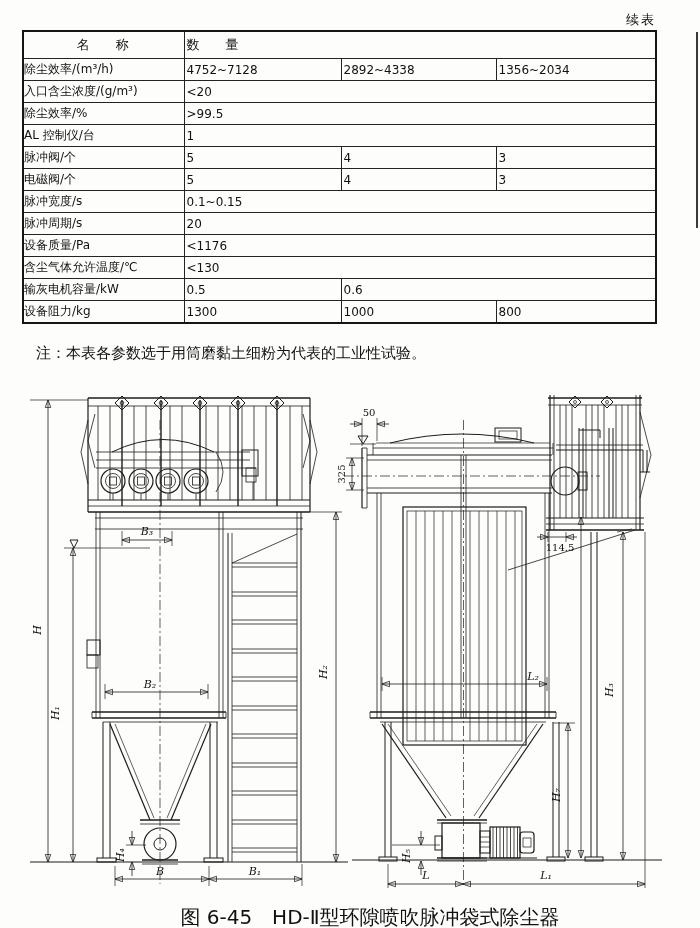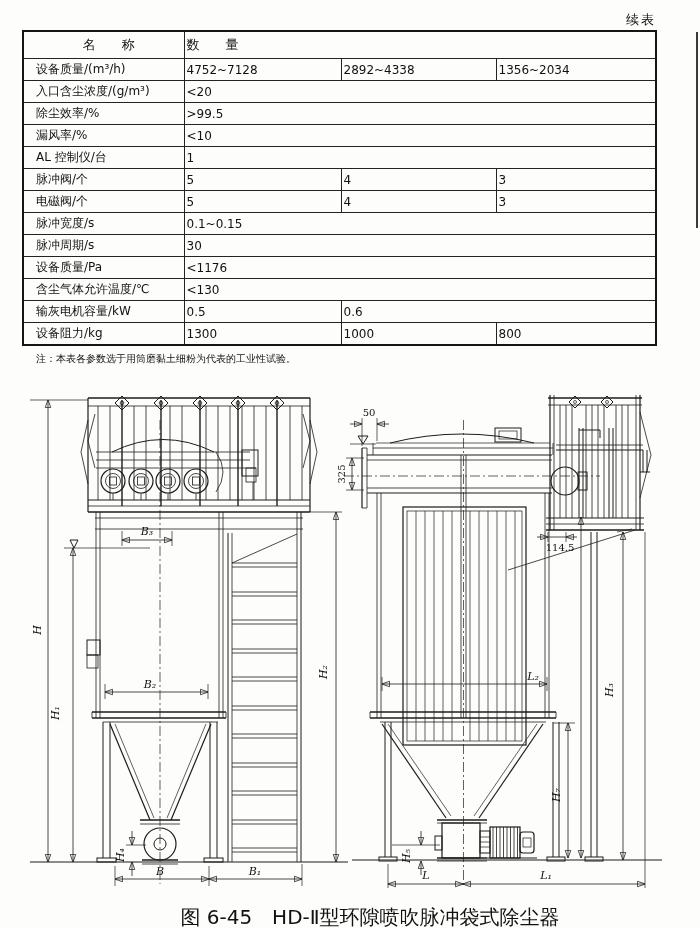--- a/index.html
+++ b/index.html
@@ -4,22 +4,22 @@
 <style>
   html,body{margin:0;padding:0;background:#e8e8e4;}
   #page{position:relative;width:700px;height:928px;background:#fdfdfb;color:#111;
         font-family:"DejaVu Sans",sans-serif;overflow:hidden;}
   .continued{position:absolute;top:11px;left:626px;font-size:13px;letter-spacing:2px;}
   table.spec{position:absolute;left:22px;top:30px;width:633px;border-collapse:collapse;
              table-layout:fixed;font-size:12px;border:2px solid #151515;}
   table.spec td{border:1px solid #232323;height:21px;padding:0 2px;
                 overflow:hidden;white-space:nowrap;}
   table.spec tr.hdr td{height:26px;font-size:13px;}
-  table.spec td.lbl{text-align:left;padding-left:12px;}
-  .note{position:absolute;left:36px;top:352px;font-size:10px;}
+  table.spec td.lbl{text-align:left;padding-left:0;}
+  .note{position:absolute;left:36px;top:344px;font-size:15px;}
   .caption{position:absolute;left:4px;top:904px;width:700px;text-align:center;font-size:20px;margin-left:16px;}
   svg.drawing{position:absolute;left:0;top:388px;}
   svg.drawing line, svg.drawing path, svg.drawing polyline, svg.drawing rect, svg.drawing circle{
       stroke:#1c1c1c;fill:none;}
   .w07{stroke-width:.7;} .w08{stroke-width:.8;} .w1{stroke-width:1;} .w12{stroke-width:1.2;}
   .w14{stroke-width:1.4;}
   .dashdot{stroke-dasharray:10 3 2 3;stroke-width:.7;}
   .fill{fill:#1c1c1c;stroke:none;}
   .dimtxt{font-family:"DejaVu Serif",serif;font-style:italic;font-size:11px;fill:#111;stroke:none;}
   .numtxt{font-family:"DejaVu Serif",serif;font-size:10px;fill:#111;stroke:none;}
@@ -39,36 +39,32 @@
         <col style="width:157px">
         <col style="width:155px">
         <col style="width:160px">
       </colgroup>
     <tbody>
         <tr class="hdr">
       <td class="lbl" style="text-align:center">名　　称</td>
       <td colspan="3">数　　量</td>
     </tr>
     <tr>
-      <td class="lbl">设备质量/(m³/h)</td>
+      <td class="lbl">除尘效率/(m³/h)</td>
       <td>4752~7128</td>
       <td>2892~4338</td>
       <td>1356~2034</td>
     </tr>
     <tr>
       <td class="lbl">入口含尘浓度/(g/m³)</td>
       <td colspan="3">&lt;20</td>
     </tr>
     <tr>
       <td class="lbl">除尘效率/%</td>
       <td colspan="3">&gt;99.5</td>
-    </tr>
-    <tr>
-      <td class="lbl">漏风率/%</td>
-      <td colspan="3">&lt;10</td>
     </tr>
     <tr>
       <td class="lbl">AL 控制仪/台</td>
       <td colspan="3">1</td>
     </tr>
     <tr>
       <td class="lbl">脉冲阀/个</td>
       <td>5</td>
       <td>4</td>
       <td>3</td>
@@ -78,21 +74,21 @@
       <td>5</td>
       <td>4</td>
       <td>3</td>
     </tr>
     <tr>
       <td class="lbl">脉冲宽度/s</td>
       <td colspan="3">0.1~0.15</td>
     </tr>
     <tr>
       <td class="lbl">脉冲周期/s</td>
-      <td colspan="3">30</td>
+      <td colspan="3">20</td>
     </tr>
     <tr>
       <td class="lbl">设备质量/Pa</td>
       <td colspan="3">&lt;1176</td>
     </tr>
     <tr>
       <td class="lbl">含尘气体允许温度/℃</td>
       <td colspan="3">&lt;130</td>
     </tr>
     <tr>

